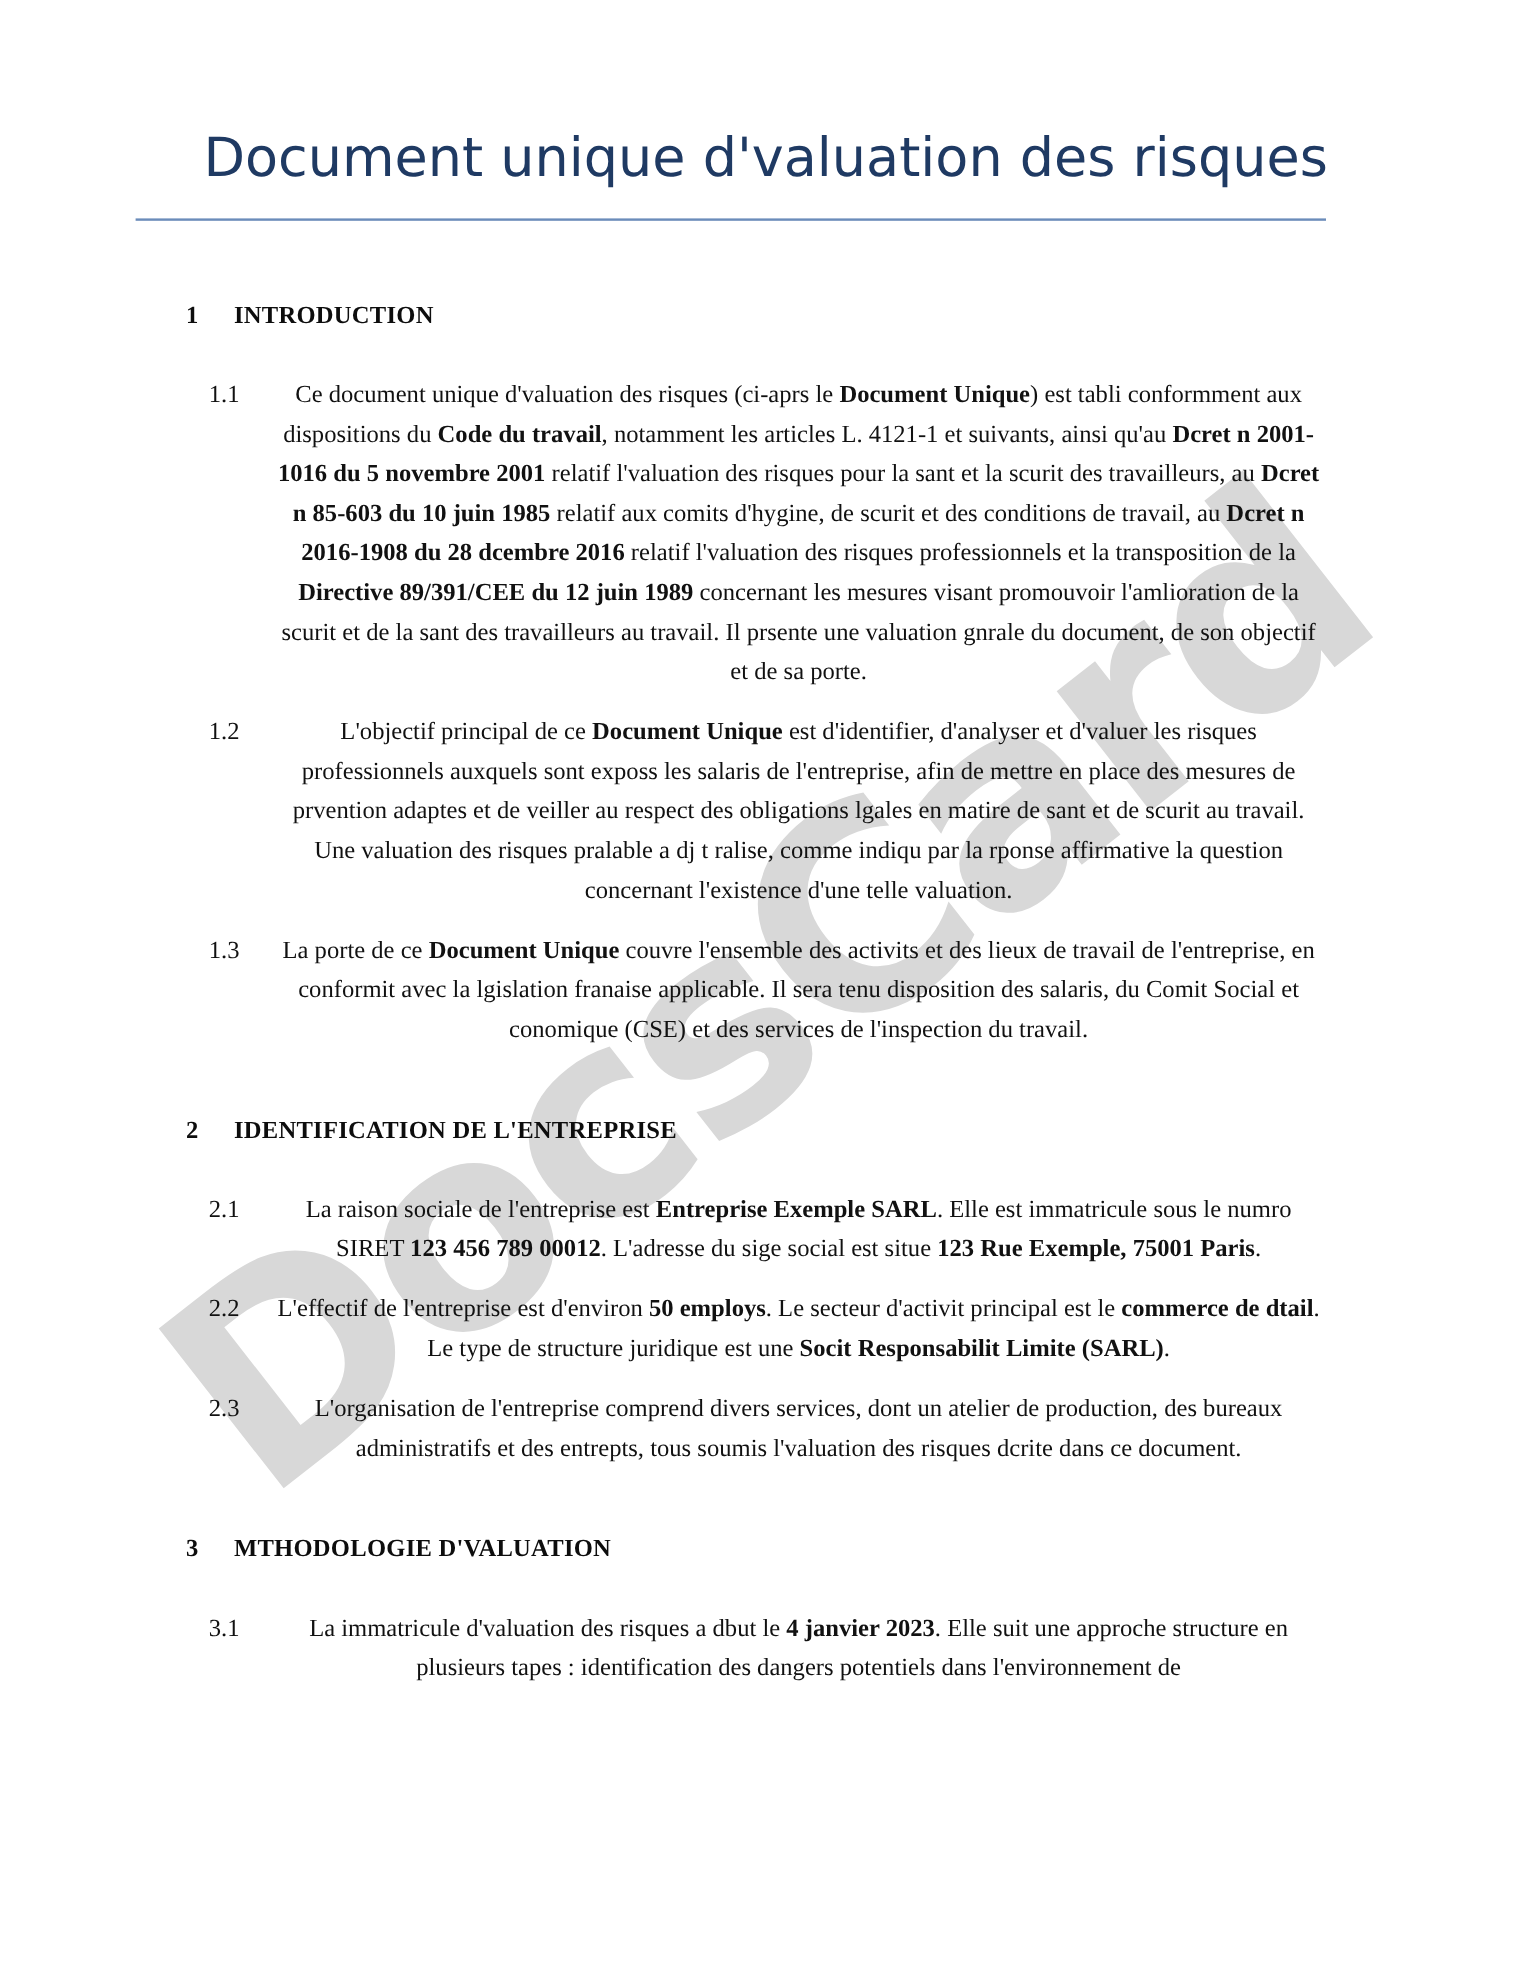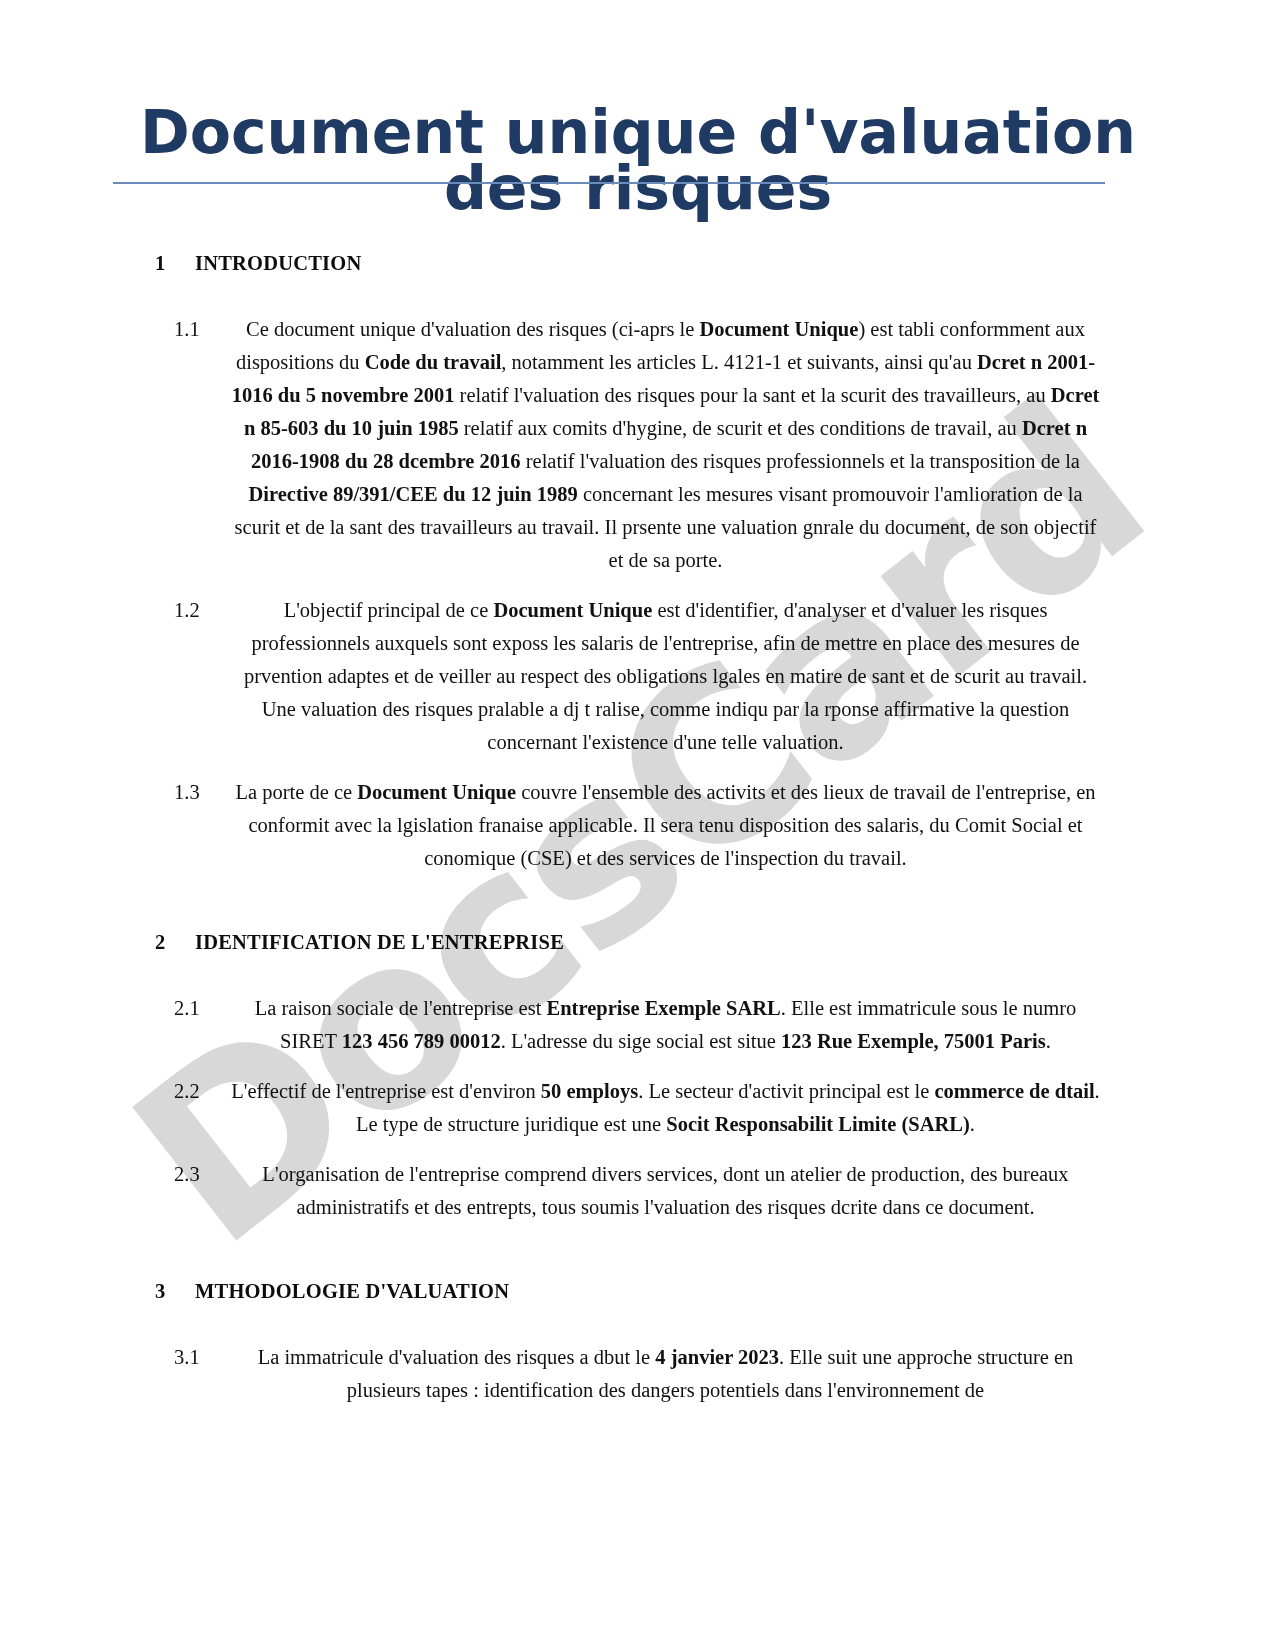--- a/index.html
+++ b/index.html
@@ -49,22 +49,22 @@
   }
 
   
   .doc-title {
     position: absolute;
     left: 113px;
     top: 104px;
     width: 1050px;
     text-align: center;
     font-family: "DejaVu Sans", sans-serif;
-    font-weight: bold;
-    font-size: 60px;
+    font-weight: normal;
+    font-size: 45px;
     line-height: 56px;
     color: #1F3A63;
     letter-spacing: 0px;
   }
   .title-rule {
     position: absolute;
     left: 113px;
     top: 182px;
     width: 992px;
     height: 2px;

